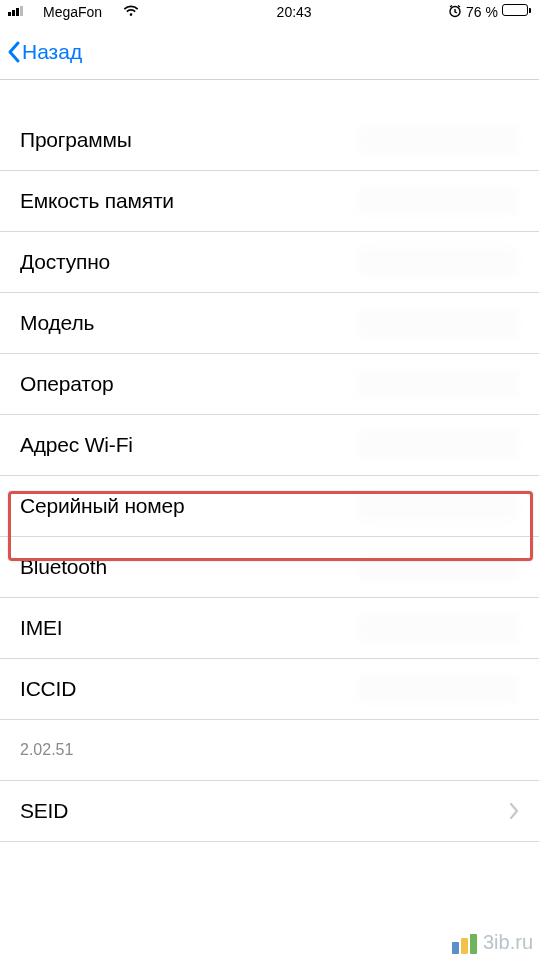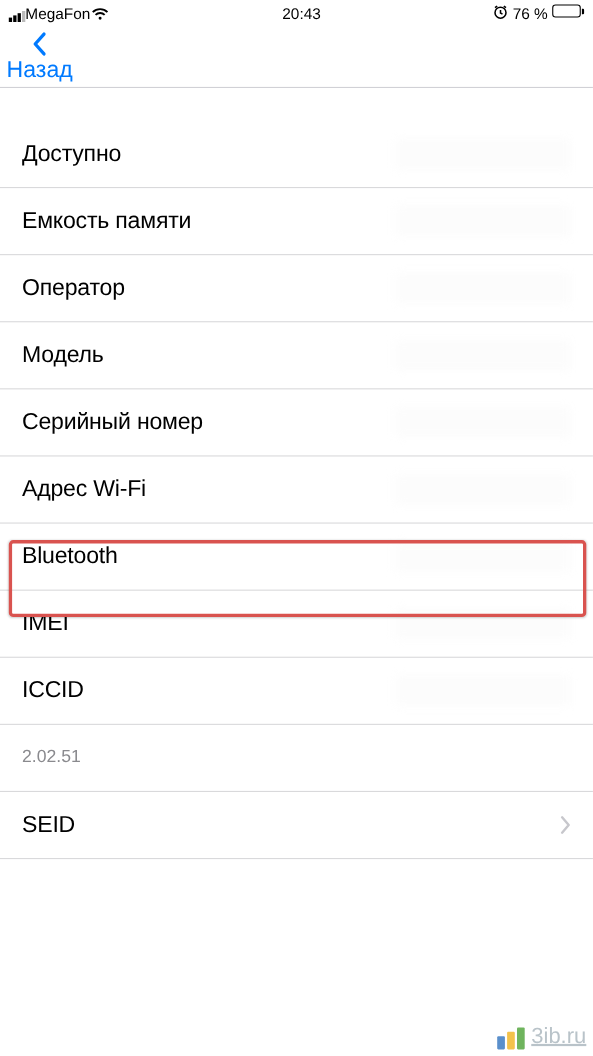--- a/index.html
+++ b/index.html
@@ -21,22 +21,22 @@
       display: flex;
       justify-content: space-between;
       align-items: center;
       padding: 0 8px;
       font-size: 14px;
       font-weight: 500;
       color: #000;
     }
     .status-left {
       display: flex;
-      align-items: flex-end;
-      gap: 0;
+      align-items: flex-start;
+      gap: 20px;
     }
     .status-right {
       display: flex;
       align-items: flex-start;
       gap: 4px;
     }
     .signal-bars {
       display: flex;
       align-items: flex-end;
       gap: 1px;
@@ -95,21 +95,20 @@
     }
     .back-button {
       display: flex;
       align-items: center;
       color: #007aff;
       font-size: 21px;
       font-weight: 400;
       position: absolute;
       left: 6px;
       cursor: pointer;
-      flex-direction: column;
     }
     .back-chevron svg {
       width: 16px;
       height: 24px;
       display: block;
     }
     .nav-title {
       flex: 1;
       text-align: center;
       font-size: 22px;
@@ -166,21 +165,20 @@
     .watermark {
       position: absolute;
       right: 6px;
       bottom: 6px;
       display: flex;
       align-items: center;
       gap: 5px;
       font-size: 20px;
       color: #b9c3c9;
       font-weight: 500;
-      text-decoration: underline;
     }
     .watermark .wm-icon {
       width: 26px;
       height: 22px;
       display: flex;
       gap: 2px;
     }
     .wm-icon span {
       width: 7px;
       background: #5a8fcb;
@@ -231,49 +229,53 @@
       <svg viewBox="0 0 14 24">
           <path fill="none" stroke="#007aff" stroke-width="3" stroke-linecap="round" stroke-linejoin="round" d="M11 3 3 12l8 9"></path>
         </svg>
     </span>
     <span>Назад</span>
   </div>
 </div>
 
 <div class="list">
 
+  <div class="row">
+    <span class="row-label">Программы</span>
+    <span class="row-value blurred"></span>
+  </div>
+
+  <div class="row">
+    <span class="row-label">Емкость памяти</span>
+    <span class="row-value blurred"></span>
+  </div>
 
   <div class="row">
     <span class="row-label">Доступно</span>
     <span class="row-value blurred"></span>
   </div>
 
-  <div class="row">
-    <span class="row-label">Емкость памяти</span>
-    <span class="row-value blurred"></span>
-  </div>
-
+
+  <div class="row">
+    <span class="row-label">Модель</span>
+    <span class="row-value blurred"></span>
+  </div>
 
   <div class="row">
     <span class="row-label">Оператор</span>
     <span class="row-value blurred"></span>
   </div>
 
   <div class="row">
-    <span class="row-label">Модель</span>
+    <span class="row-label">Адрес Wi-Fi</span>
     <span class="row-value blurred"></span>
   </div>
 
   <div class="row">
     <span class="row-label">Серийный номер</span>
-    <span class="row-value blurred"></span>
-  </div>
-
-  <div class="row">
-    <span class="row-label">Адрес Wi-Fi</span>
     <span class="row-value blurred"></span>
   </div>
 
   <div class="row">
     <span class="row-label">Bluetooth</span>
     <span class="row-value blurred"></span>
   </div>
 
   <div class="row">
     <span class="row-label">IMEI</span>

